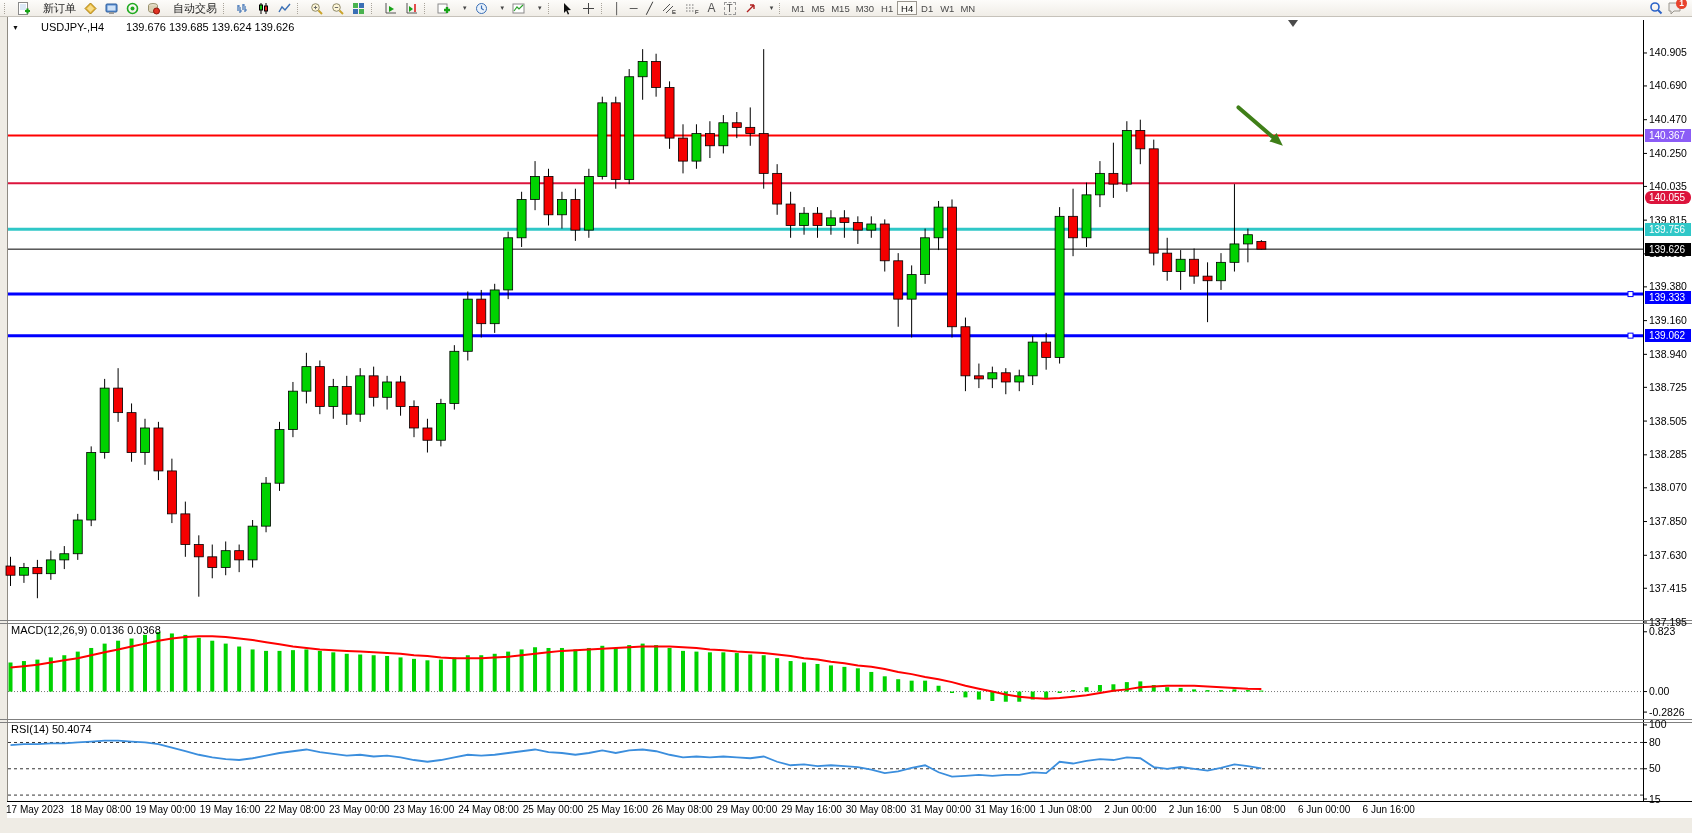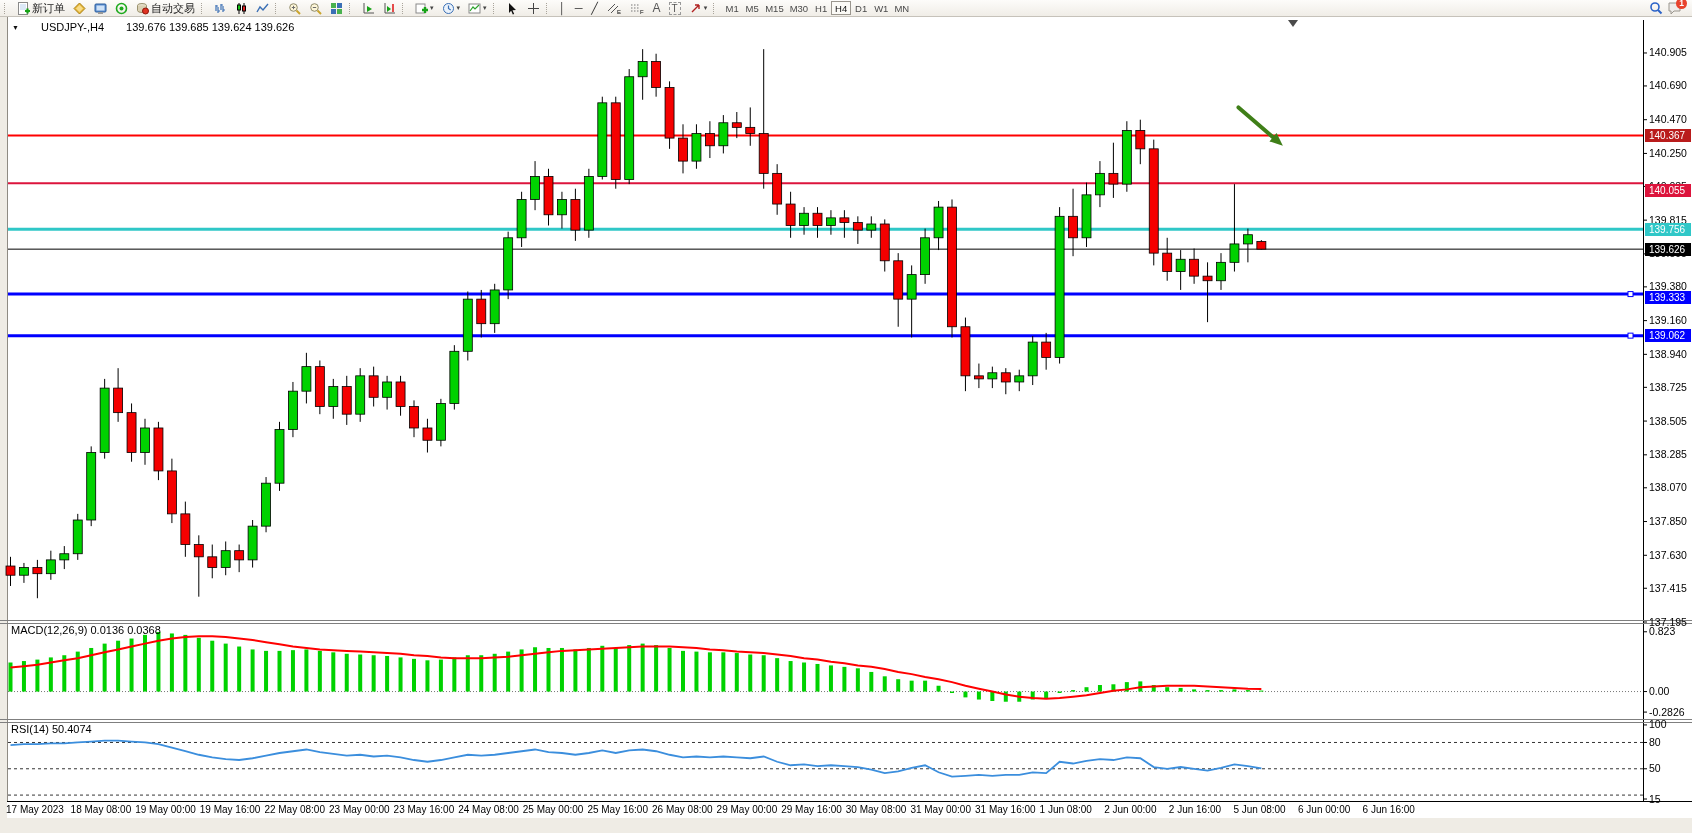--- a/index.html
+++ b/index.html
@@ -1,19 +1,19 @@
 <!DOCTYPE html>
 <html><head>
 <meta charset="utf-8">
 <style>
   html,body{margin:0;padding:0;background:#d8d4cc;}
   .app{position:relative;width:1692px;height:833px;overflow:hidden;background:#efece5;font-family:"Liberation Sans",sans-serif;}
   .toolbar{position:absolute;top:0;left:0;right:0;height:16px;background:linear-gradient(#fdfcfa,#f0ede7);border-bottom:1px solid #c6c2ba;display:flex;align-items:center;z-index:3;padding-left:2px;}
   .grip{width:5px;height:11px;border-left:1px dotted #a9a49b;margin:0 3px 0 2px;}
-  .tbtn{display:inline-flex;align-items:center;justify-content:center;gap:2px;height:14px;min-width:16px;padding:0 3px;border:1px solid transparent;background:transparent;font-family:"Liberation Sans",sans-serif;font-size:11px;color:#222;cursor:default;}
+  .tbtn{display:inline-flex;align-items:center;justify-content:center;gap:13px;height:14px;min-width:16px;padding:0 3px;border:1px solid transparent;background:transparent;font-family:"Liberation Sans",sans-serif;font-size:11px;color:#222;cursor:default;}
   .tf{font-size:9.5px;color:#4a4a4a;min-width:20px;padding:0 2px;}
   .tf.active{background:#fbfaf6;border:1px solid #9a968e;color:#111;}
   .caret{font-size:7px;color:#444;line-height:14px;}
   .spacer{flex:1;}
   svg.icon{display:block;}
   .glyph{font-size:11px;color:#333;line-height:13px;}
   .badge{position:absolute;top:-3px;right:-5px;width:11px;height:11px;border-radius:50%;background:#e8432d;color:#fff;font-size:8.5px;line-height:11px;text-align:center;font-weight:bold;}
   .bubblewrap{position:relative;margin-right:10px;}
   #chart-svg{position:absolute;top:0;left:0;z-index:1;}
   .ovl{position:absolute;z-index:2;white-space:nowrap;}
@@ -665,20 +665,20 @@
 
   <div class="ovl chart-title">
     <span class="tri">▼</span>
     <span>USDJPY-,H4</span>
     <span>139.676 139.685 139.624 139.626</span>
   </div>
 
   <div class="ovl ind-label" style="top:624px;">MACD(12,26,9) 0.0136 0.0368</div>
   <div class="ovl ind-label" style="top:723px;text-align:right;">RSI(14) 50.4074</div>
 
-  <div class="ovl tag" style="top: 128.992px; background: #b91c1c;">140.367</div>
-  <div class="ovl tag" style="top: 184px; background: rgb(220, 20, 60);">140.055</div>
+  <div class="ovl tag" style="top: 128.992px; background: #8b5cf6;">140.367</div>
+  <div class="ovl tag" style="top: 191px; background: rgb(220, 20, 60); border-radius: 6px;">140.055</div>
   <div class="ovl tag" style="top: 222.705px; background: rgb(47, 199, 199);">139.756</div>
   <div class="ovl tag" style="top: 242.643px; background: rgb(0, 0, 0);">139.626</div>
   <div class="ovl tag" style="top: 291px; background: rgb(0, 0, 255);">139.333</div>
   <div class="ovl tag" style="top: 329.147px; background: rgb(0, 0, 255);">139.062</div>
 
 </div>
 
 </body></html>

